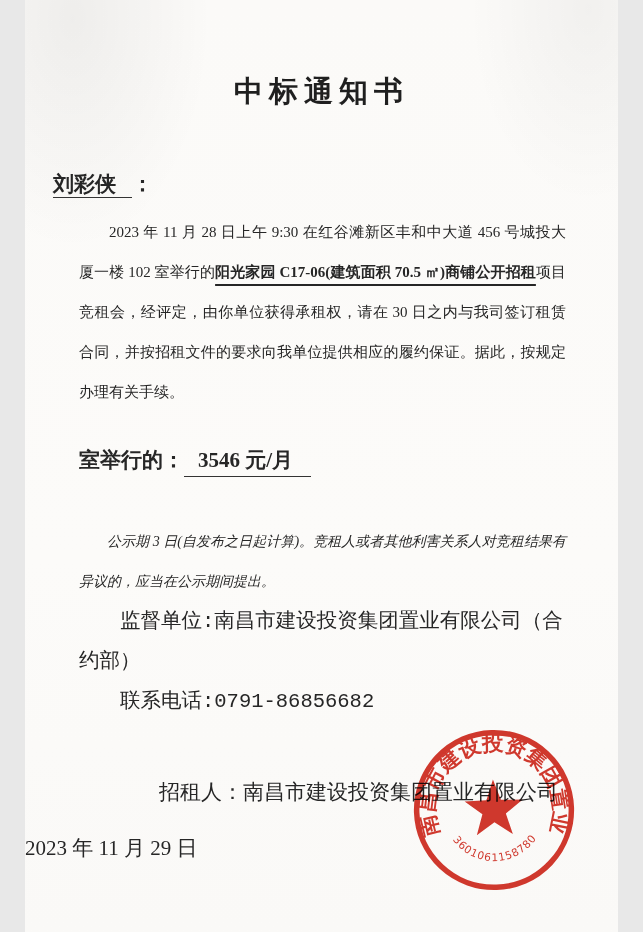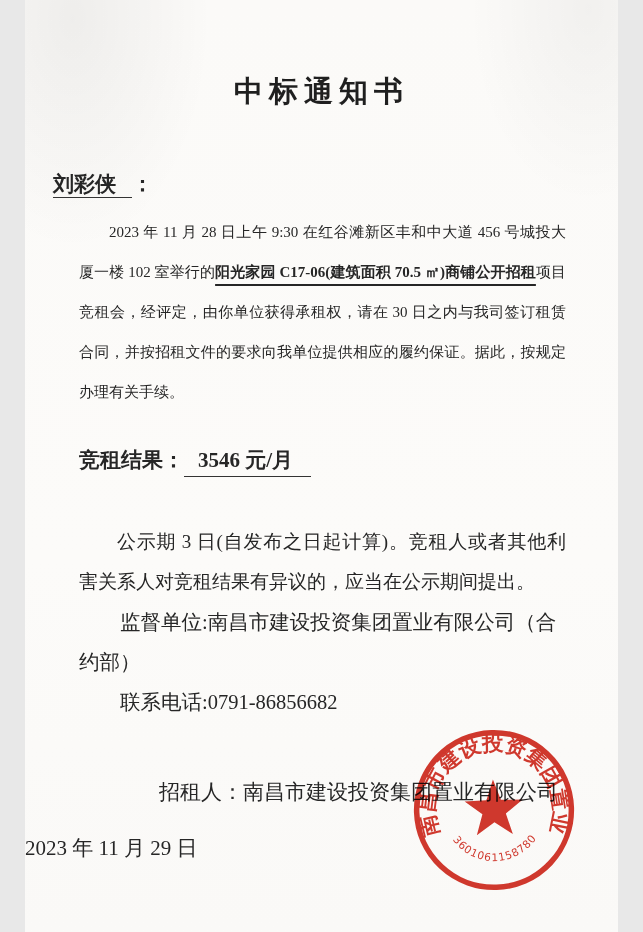--- a/index.html
+++ b/index.html
@@ -56,30 +56,32 @@
     line-height:40px;
   }
   .result-line .value{
     display:inline-block;
     border-bottom:1.6px solid #333;
     padding:0 18px 2px 14px;
     line-height:28px;
   }
   .notice-para{
     margin:42px 52px 0 54px;
-    font-size:19px;
+    font-size:14px;
     line-height:40px;
     text-align:justify;
     text-indent:2em;
+    font-style:italic;
   }
   .info-line{
     margin:0 52px 0 54px;
     font-size:20.5px;
     line-height:40px;
     text-indent:2em;
+    font-family:Liberation Mono, monospace;
   }
   .signature-block{
     position:absolute;
     left:0;right:0;
     top:772px;
   }
   .lessor-line{
     text-align:right;
     padding-right:60px;
     font-size:21px;
@@ -111,21 +113,21 @@
 
   <h1 class="doc-title">中标通知书</h1>
 
   <div class="addressee">
     <span class="name">刘彩侠</span><span>：</span>
   </div>
 
   <p class="body-para"><span class="seg-normal">2023 年 11 月 28 日上午 9:30 在红谷滩新区丰和中大道 456 号城投大厦一楼 102 室举行的</span><span class="seg-bold-underline">阳光家园 C17-06(建筑面积 70.5 ㎡)商铺公开招租</span><span class="seg-normal">项目竞租会，经评定，由你单位获得承租权，请在 30 日之内与我司签订租赁合同，并按招租文件的要求向我单位提供相应的履约保证。据此，按规定办理有关手续。</span></p>
 
   <div class="result-line">
-    <span>竞租结果：</span><span class="value">3546 元/月</span>
+    <span>室举行的：</span><span class="value">3546 元/月</span>
   </div>
 
   <p class="notice-para">公示期 3 日(自发布之日起计算)。竞租人或者其他利害关系人对竞租结果有异议的，应当在公示期间提出。</p>
 
   <div class="info-line">监督单位:南昌市建设投资集团置业有限公司（合约部）</div>
   <div class="info-line">联系电话:0791-86856682</div>
 
   <div class="signature-block">
     <div class="lessor-line">
       <span>招租人：</span><span>南昌市建设投资集团置业有限公司</span>

